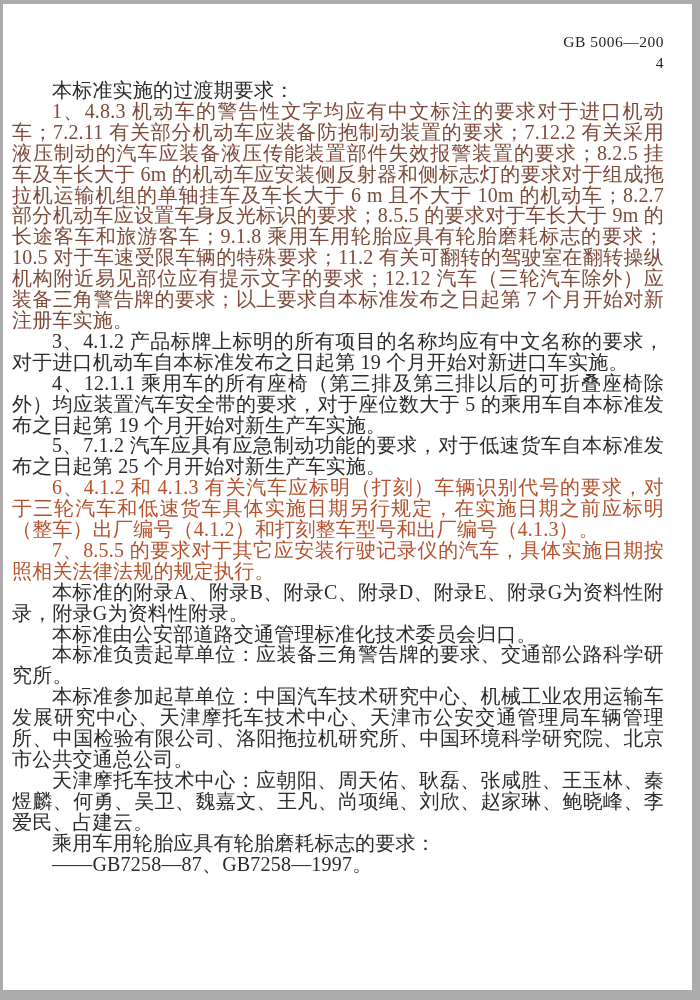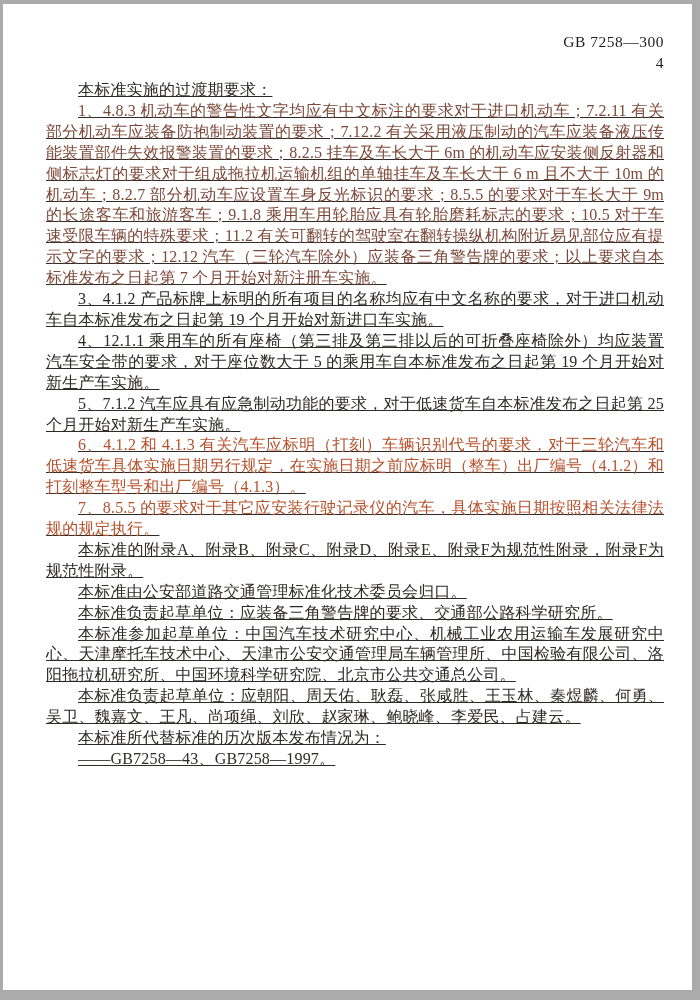--- a/index.html
+++ b/index.html
@@ -24,71 +24,70 @@
   }
   .header {
     margin: 27px 28px 0 0;
     text-align: right;
     font-size: 15.5px;
     line-height: 21px;
     letter-spacing: 0.5px;
     color: var(--header_text, #1c1c1c);
   }
   .content {
-    margin: 7px 28px 0 43px;
-    font-size: 16px;
+    margin: 7px 28px 0 9px;
+    font-size: 20px;
     line-height: 20.9px;
     letter-spacing: 0.2px;
     text-align: justify;
     color: var(--body_text, #2d2a28);
-    text-decoration: underline;
   }
   .content p {
     margin: 0;
     padding: 0;
     text-indent: 2em;
   }
   .content p[data-tone="brown"] { color: var(--brown_text, #7d4a3a); }
   .content p[data-tone="red"]   { color: var(--red_text, #b5512c); }
 </style>
 </head>
 <body>
 
 <div class="page">
 
   <div class="header">
-    <div>GB 7258—300</div>
+    <div>GB 5006—200</div>
     <div>4</div>
   </div>
 
   <div class="content">
     <p>本标准实施的过渡期要求：</p>
 
     <p data-tone="brown">1、4.8.3 机动车的警告性文字均应有中文标注的要求对于进口机动车；7.2.11 有关部分机动车应装备防抱制动装置的要求；7.12.2 有关采用液压制动的汽车应装备液压传能装置部件失效报警装置的要求；8.2.5 挂车及车长大于 6m 的机动车应安装侧反射器和侧标志灯的要求对于组成拖拉机运输机组的单轴挂车及车长大于 6 m 且不大于 10m 的机动车；8.2.7 部分机动车应设置车身反光标识的要求；8.5.5 的要求对于车长大于 9m 的长途客车和旅游客车；9.1.8 乘用车用轮胎应具有轮胎磨耗标志的要求；10.5 对于车速受限车辆的特殊要求；11.2 有关可翻转的驾驶室在翻转操纵机构附近易见部位应有提示文字的要求；12.12 汽车（三轮汽车除外）应装备三角警告牌的要求；以上要求自本标准发布之日起第 7 个月开始对新注册车实施。</p>
 
 
     <p data-tone="normal">3、4.1.2 产品标牌上标明的所有项目的名称均应有中文名称的要求，对于进口机动车自本标准发布之日起第 19 个月开始对新进口车实施。</p>
 
     <p data-tone="normal">4、12.1.1 乘用车的所有座椅（第三排及第三排以后的可折叠座椅除外）均应装置汽车安全带的要求，对于座位数大于 5 的乘用车自本标准发布之日起第 19 个月开始对新生产车实施。</p>
 
     <p data-tone="normal">5、7.1.2 汽车应具有应急制动功能的要求，对于低速货车自本标准发布之日起第 25 个月开始对新生产车实施。</p>
 
     <p data-tone="red">6、4.1.2 和 4.1.3 有关汽车应标明（打刻）车辆识别代号的要求，对于三轮汽车和低速货车具体实施日期另行规定，在实施日期之前应标明（整车）出厂编号（4.1.2）和打刻整车型号和出厂编号（4.1.3）。</p>
 
     <p data-tone="red">7、8.5.5 的要求对于其它应安装行驶记录仪的汽车，具体实施日期按照相关法律法规的规定执行。</p>
 
-    <p>本标准的附录A、附录B、附录C、附录D、附录E、附录F为规范性附录，附录F为规范性附录。</p>
+    <p>本标准的附录A、附录B、附录C、附录D、附录E、附录G为资料性附录，附录G为资料性附录。</p>
 
 
     <p>本标准由公安部道路交通管理标准化技术委员会归口。</p>
 
     <p>本标准负责起草单位：应装备三角警告牌的要求、交通部公路科学研究所。</p>
 
     <p>本标准参加起草单位：中国汽车技术研究中心、机械工业农用运输车发展研究中心、天津摩托车技术中心、天津市公安交通管理局车辆管理所、中国检验有限公司、洛阳拖拉机研究所、中国环境科学研究院、北京市公共交通总公司。</p>
 
-    <p>本标准负责起草单位：应朝阳、周天佑、耿磊、张咸胜、王玉林、秦煜麟、何勇、吴卫、魏嘉文、王凡、尚项绳、刘欣、赵家琳、鲍晓峰、李爱民、占建云。</p>
+    <p>天津摩托车技术中心：应朝阳、周天佑、耿磊、张咸胜、王玉林、秦煜麟、何勇、吴卫、魏嘉文、王凡、尚项绳、刘欣、赵家琳、鲍晓峰、李爱民、占建云。</p>
 
-    <p>本标准所代替标准的历次版本发布情况为：</p>
+    <p>乘用车用轮胎应具有轮胎磨耗标志的要求：</p>
 
-    <p>——GB7258—43、GB7258—1997。</p>
+    <p>——GB7258—87、GB7258—1997。</p>
   </div>
 
 </div>
 
 </body></html>

